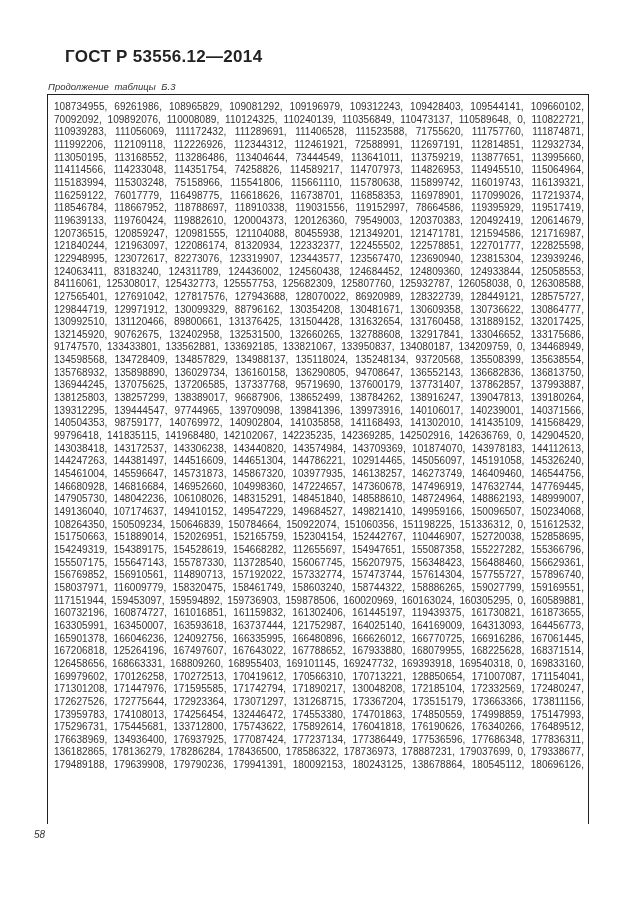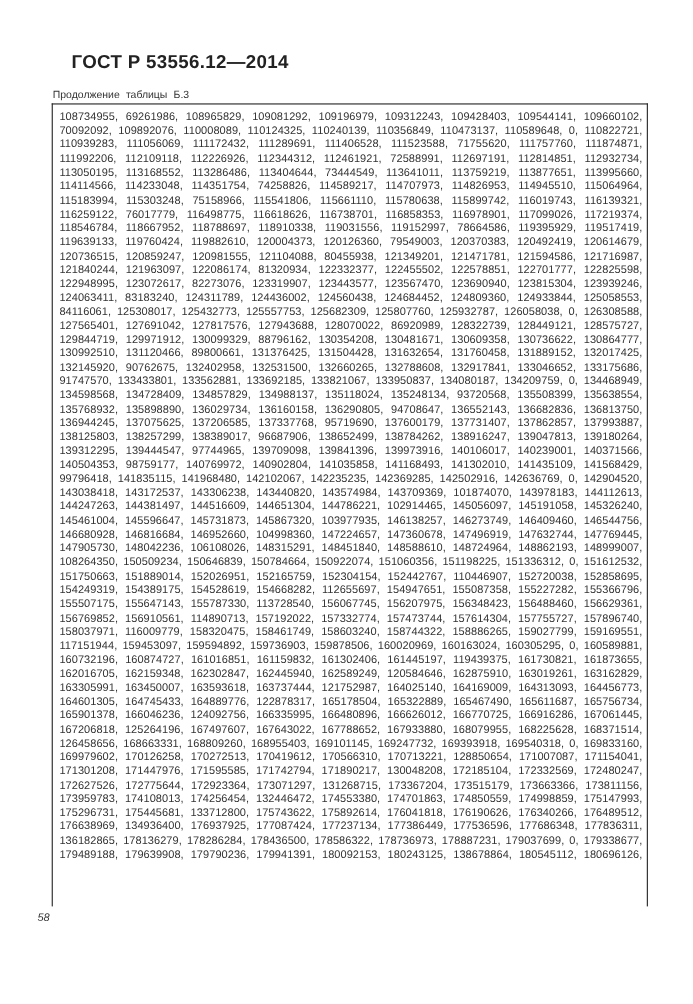--- a/index.html
+++ b/index.html
@@ -1,20 +1,20 @@
 <!DOCTYPE html>
 <html><head>
 <meta charset="utf-8">
 <style>
   html, body { margin:0; padding:0; background:#ffffff; }
   body { width:630px; height:913px; position:relative; overflow:hidden;
          font-family:"Liberation Sans", sans-serif; color:#2a2a2a; }
   .doc-header { position:absolute; left:48px; top:47px; font-size:17px; font-weight:bold;
                 letter-spacing:0.3px; color:#222;margin-left:17px; }
-  .caption { position:absolute; left:48px; top:81px; font-size:9.5px; color:#333; word-spacing:3px; }
+  .caption { position:absolute; left:48px; top:81px; font-size:9.5px; font-style:italic; color:#333; word-spacing:3px; }
   .table-box { position:absolute; left:47px; top:94px; width:540px; height:729px;
                border-left:1px solid #222; border-right:1px solid #222; border-top:1px solid #222; }
   .rows { position:absolute; left:6px; top:6px; right:4px; }
   .row { font-size:10px; line-height:12.65px; white-space:nowrap; color:#333; letter-spacing:0.05px;
          text-align:justify; text-align-last:justify; }
   .page-num { position:absolute; left:34px; top:829px; font-size:10px; color:#333;font-style:italic; }
 </style>
 </head>
 <body>
 
@@ -48,31 +48,30 @@
       <div class="row">136944245, 137075625, 137206585, 137337768, 95719690, 137600179, 137731407, 137862857, 137993887,</div>
       <div class="row">138125803, 138257299, 138389017, 96687906, 138652499, 138784262, 138916247, 139047813, 139180264,</div>
       <div class="row">139312295, 139444547, 97744965, 139709098, 139841396, 139973916, 140106017, 140239001, 140371566,</div>
       <div class="row">140504353, 98759177, 140769972, 140902804, 141035858, 141168493, 141302010, 141435109, 141568429,</div>
       <div class="row">99796418, 141835115, 141968480, 142102067, 142235235, 142369285, 142502916, 142636769, 0, 142904520,</div>
       <div class="row">143038418, 143172537, 143306238, 143440820, 143574984, 143709369, 101874070, 143978183, 144112613,</div>
       <div class="row">144247263, 144381497, 144516609, 144651304, 144786221, 102914465, 145056097, 145191058, 145326240,</div>
       <div class="row">145461004, 145596647, 145731873, 145867320, 103977935, 146138257, 146273749, 146409460, 146544756,</div>
       <div class="row">146680928, 146816684, 146952660, 104998360, 147224657, 147360678, 147496919, 147632744, 147769445,</div>
       <div class="row">147905730, 148042236, 106108026, 148315291, 148451840, 148588610, 148724964, 148862193, 148999007,</div>
+      <div class="row">149136040, 107174637, 149410152, 149547229, 149684527, 149821410, 149959166, 150096507, 150234068,</div>
       <div class="row">108264350, 150509234, 150646839, 150784664, 150922074, 151060356, 151198225, 151336312, 0, 151612532,</div>
       <div class="row">151750663, 151889014, 152026951, 152165759, 152304154, 152442767, 110446907, 152720038, 152858695,</div>
       <div class="row">154249319, 154389175, 154528619, 154668282, 112655697, 154947651, 155087358, 155227282, 155366796,</div>
       <div class="row">155507175, 155647143, 155787330, 113728540, 156067745, 156207975, 156348423, 156488460, 156629361,</div>
       <div class="row">156769852, 156910561, 114890713, 157192022, 157332774, 157473744, 157614304, 157755727, 157896740,</div>
       <div class="row">158037971, 116009779, 158320475, 158461749, 158603240, 158744322, 158886265, 159027799, 159169551,</div>
       <div class="row">117151944, 159453097, 159594892, 159736903, 159878506, 160020969, 160163024, 160305295, 0, 160589881,</div>
       <div class="row">160732196, 160874727, 161016851, 161159832, 161302406, 161445197, 119439375, 161730821, 161873655,</div>
-      <div class="row">162016705, 162159348, 162302847, 162445940, 162589249, 120584646, 162875910, 163019261, 163162829,</div>
       <div class="row">163305991, 163450007, 163593618, 163737444, 121752987, 164025140, 164169009, 164313093, 164456773,</div>
-      <div class="row">164601305, 164745433, 164889776, 122878317, 165178504, 165322889, 165467490, 165611687, 165756734,</div>
       <div class="row">165901378, 166046236, 124092756, 166335995, 166480896, 166626012, 166770725, 166916286, 167061445,</div>
       <div class="row">167206818, 125264196, 167497607, 167643022, 167788652, 167933880, 168079955, 168225628, 168371514,</div>
       <div class="row">126458656, 168663331, 168809260, 168955403, 169101145, 169247732, 169393918, 169540318, 0, 169833160,</div>
       <div class="row">169979602, 170126258, 170272513, 170419612, 170566310, 170713221, 128850654, 171007087, 171154041,</div>
       <div class="row">171301208, 171447976, 171595585, 171742794, 171890217, 130048208, 172185104, 172332569, 172480247,</div>
       <div class="row">172627526, 172775644, 172923364, 173071297, 131268715, 173367204, 173515179, 173663366, 173811156,</div>
       <div class="row">173959783, 174108013, 174256454, 132446472, 174553380, 174701863, 174850559, 174998859, 175147993,</div>
       <div class="row">175296731, 175445681, 133712800, 175743622, 175892614, 176041818, 176190626, 176340266, 176489512,</div>
       <div class="row">176638969, 134936400, 176937925, 177087424, 177237134, 177386449, 177536596, 177686348, 177836311,</div>
       <div class="row">136182865, 178136279, 178286284, 178436500, 178586322, 178736973, 178887231, 179037699, 0, 179338677,</div>

